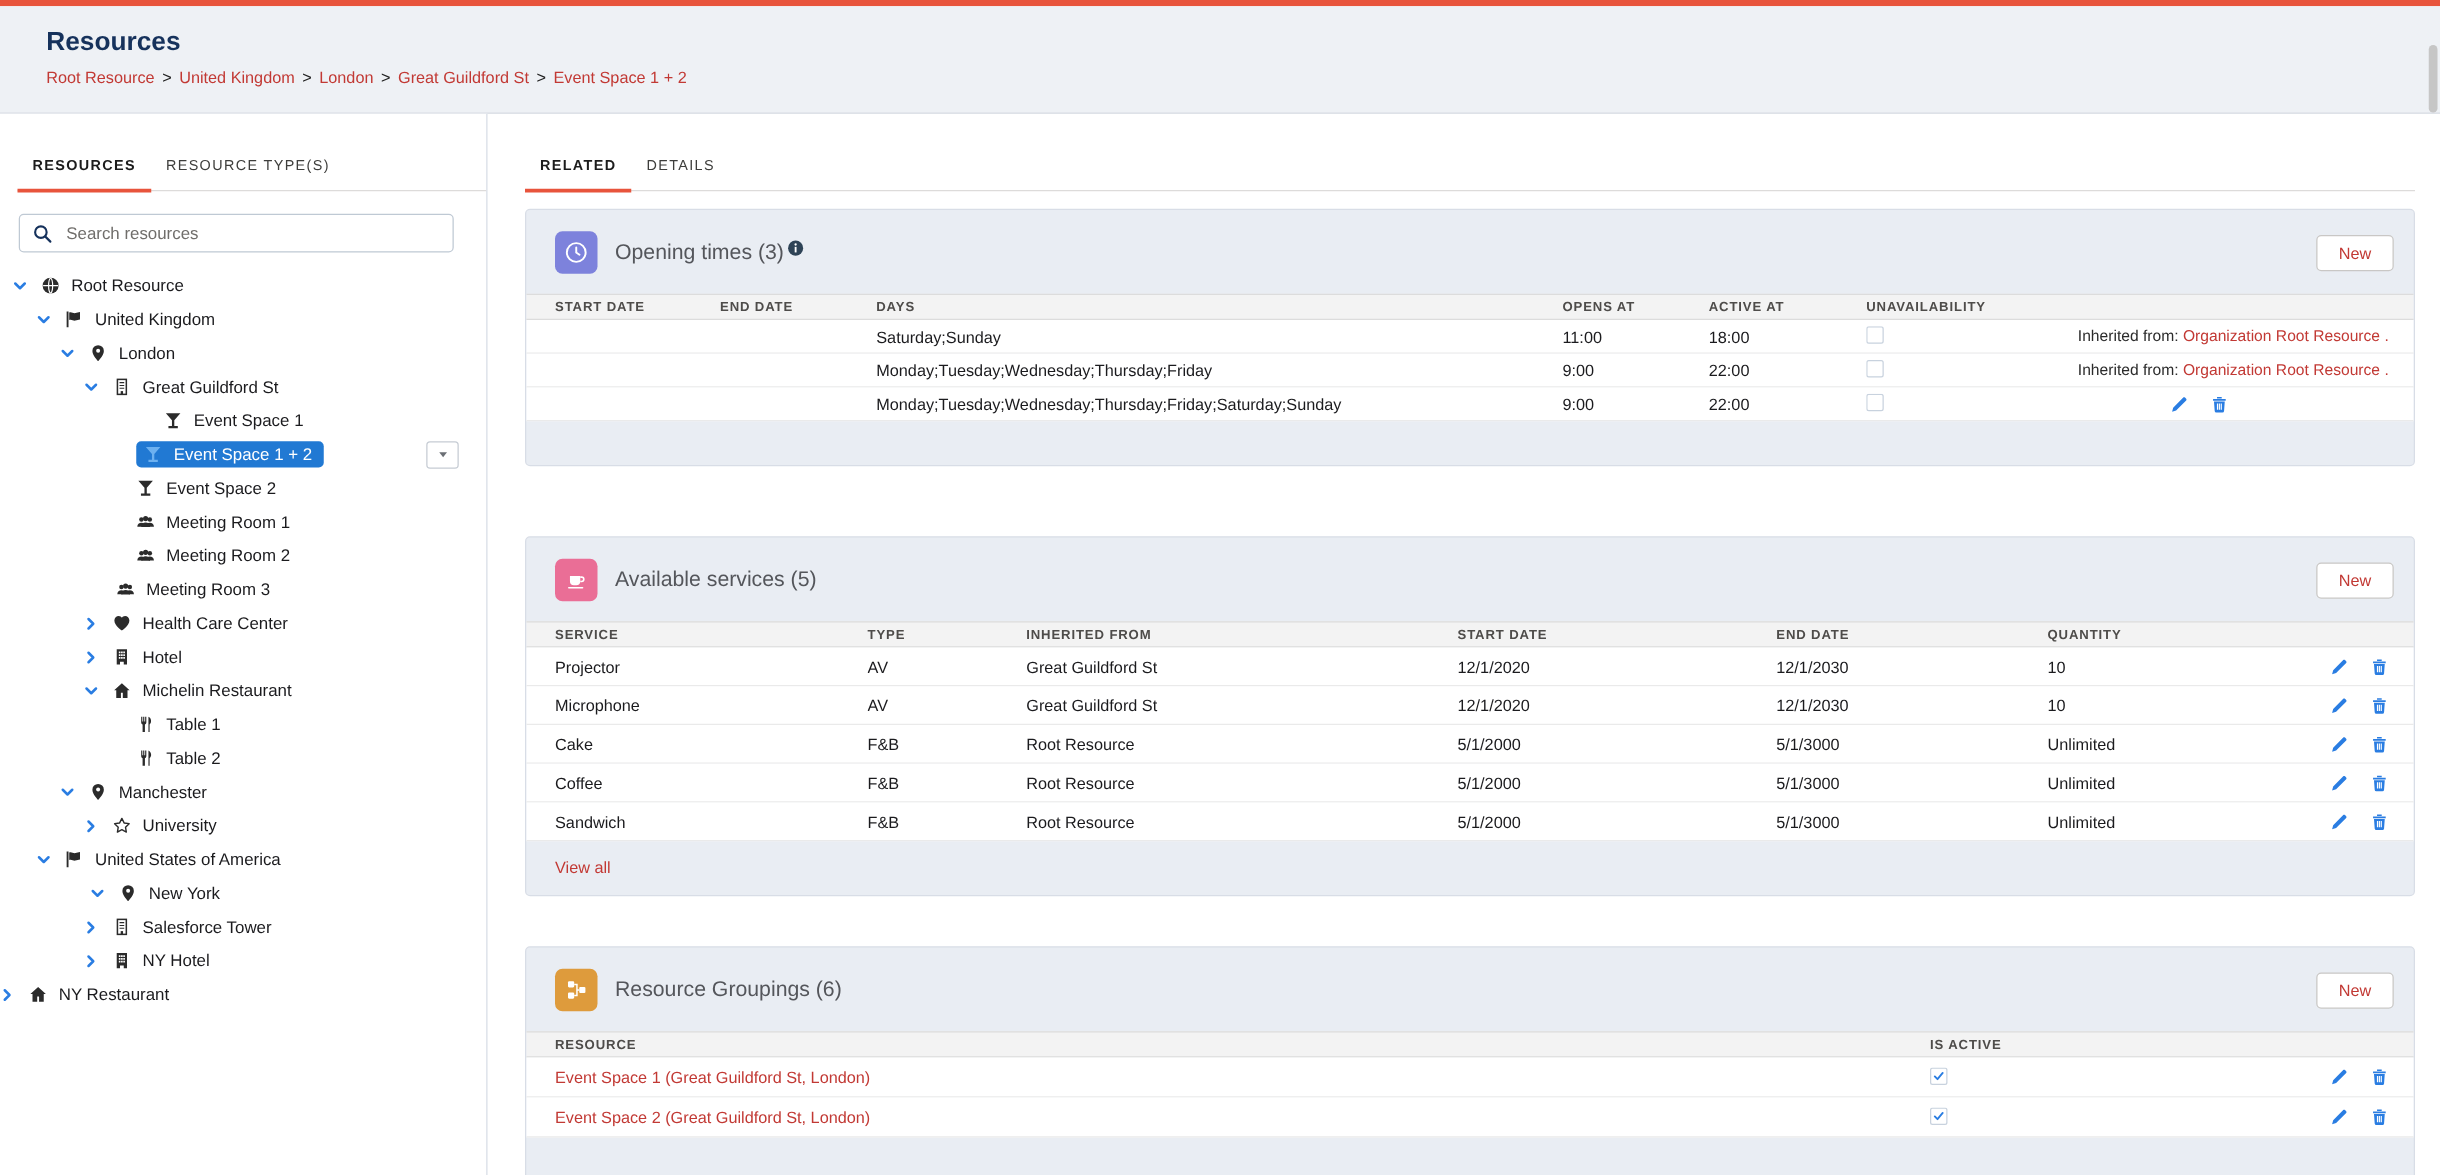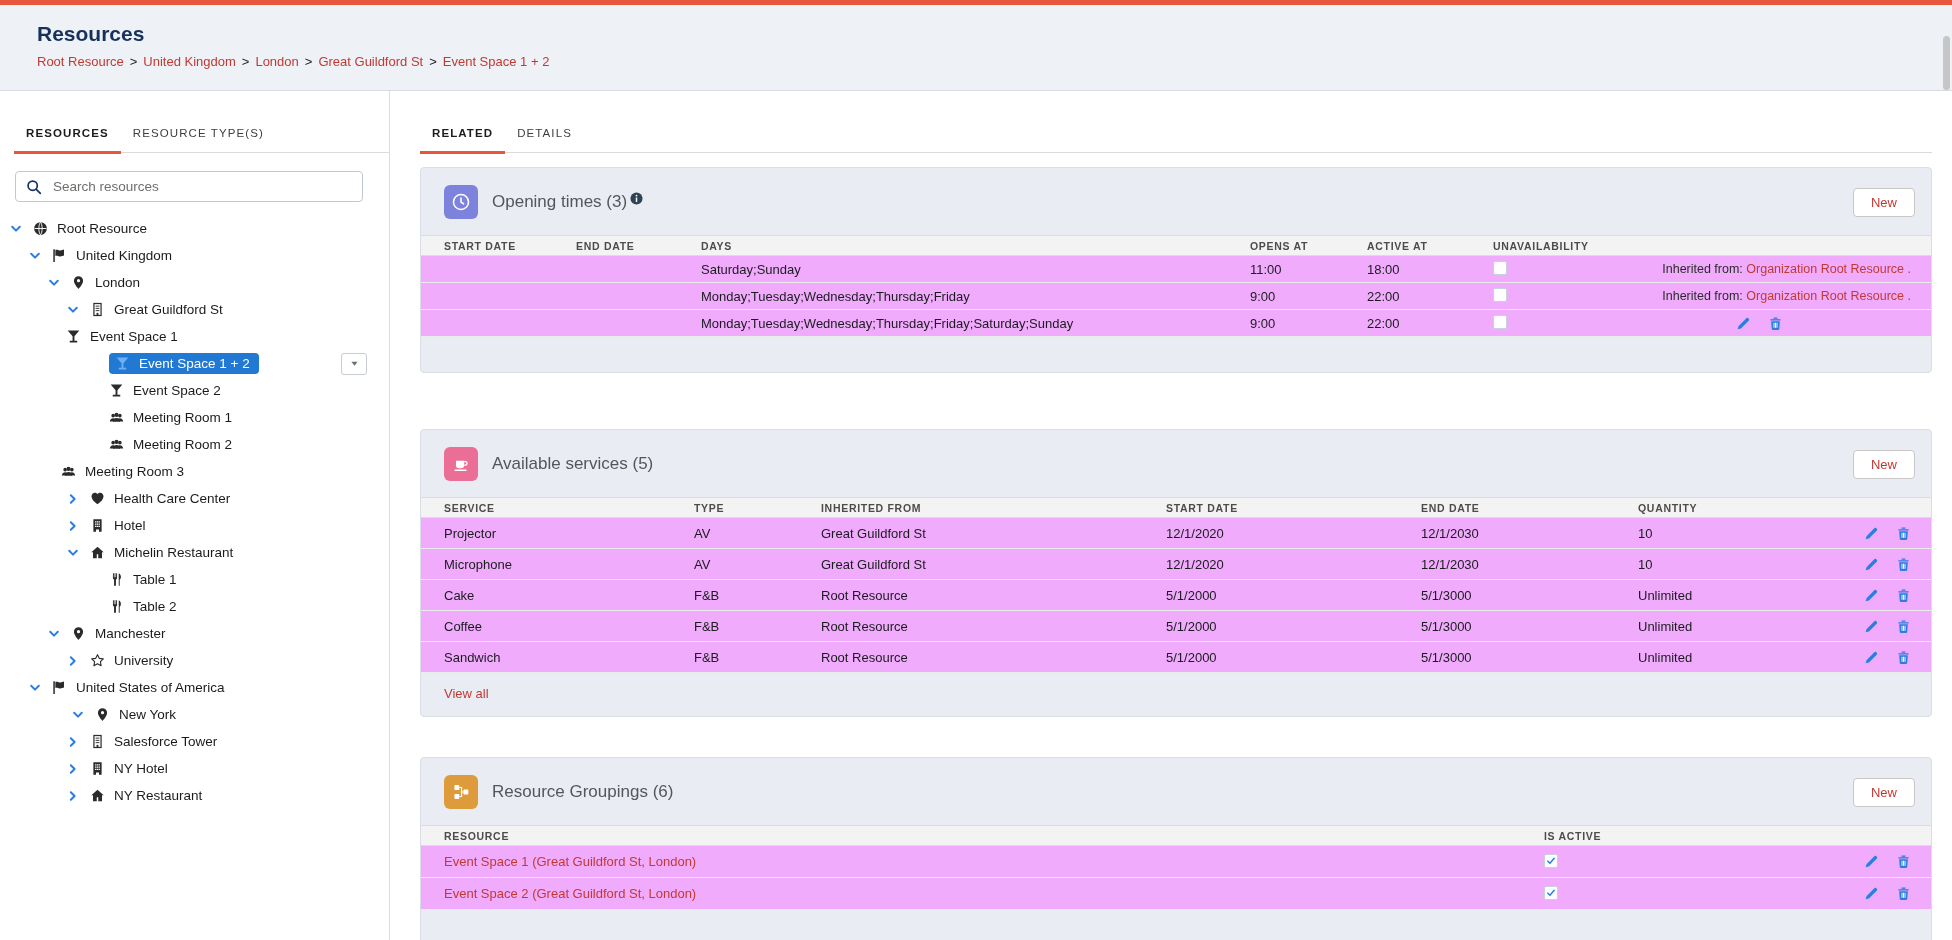--- a/index.html
+++ b/index.html
@@ -57,21 +57,21 @@
   .badge-services{background:#ea6e96}
   .badge-groupings{background:#de9b3c}
   .card-title{font-size:17px;font-weight:400;color:#54565b;margin:0 0 0 14px;white-space:nowrap}
   .info-icn{margin:-8px 0 0 3px;cursor:pointer}
   .info-icn svg{width:13px;height:13px}
   .new-btn{margin-left:auto;background:#fff;border:1px solid #c9c7c5;border-radius:4px;color:var(--red-link);font-size:13px;padding:7px 17px;cursor:pointer;font-family:inherit;line-height:1}
 
   .thead,.tr{display:grid;align-items:center;padding-left:23px;padding-right:20px}
   .thead{background:#f3f3f3;border-top:1px solid #dcdcdc;border-bottom:1px solid #dcdcdc;height:21px}
   .th{font-size:10.5px;font-weight:700;letter-spacing:.7px;color:#4e4c4a;white-space:nowrap}
-  .tr{background:#f0abfc;border-bottom:1px solid #eaeaea}
+  .tr{background:#ffffff;border-bottom:1px solid #eaeaea}
   .t-opening .thead,.t-opening .tr{grid-template-columns:132px 125px 549px 117px 126px 115px 1fr}
   .t-services .thead,.t-services .tr{grid-template-columns:250px 127px 345px 255px 217px 1fr 90px}
   .t-groupings .thead,.t-groupings .tr{grid-template-columns:1100px 1fr 90px}
   .t-opening .tr{height:27px}
   .t-services .tr{height:31px}
   .t-groupings .tr{height:32px}
   .td{font-size:13px;white-space:nowrap;overflow:hidden}
   .td a{color:var(--red-link);text-decoration:none;cursor:pointer}
   .note{justify-self:end;font-size:12.5px;color:#2b2b2b;white-space:nowrap}
   .note a{color:var(--red-link);text-decoration:none;cursor:pointer}
@@ -164,21 +164,21 @@
           </span>
           <span class="node-icn">
             <svg viewBox="0 0 16 16">
               <rect x="4.2" y="1.6" width="7.6" height="12.8" fill="none" stroke="currentColor" stroke-width="1.3"></rect>
               <path d="M6 4.4h4M6 6.8h4M6 9.2h4" stroke="currentColor" stroke-width="1"></path>
               <rect x="7" y="11.6" width="2" height="2.8" fill="currentColor"></rect>
             </svg>
           </span>
           <span class="node-label">Great Guildford St</span>
         </div>
-        <div class="tree-row" style="padding-left: 43px;">
+        <div class="tree-row" style="padding-left: 108px;">
           <span class="chev"></span>
           <span class="node-icn">
             <svg viewBox="0 0 16 16">
               <path d="M1.8 1.6h12.4L9 7.6v5h3v1.8H4v-1.8h3v-5z" fill="currentColor"></path>
             </svg>
           </span>
           <span class="node-label">Event Space 1</span>
         </div>
         <div class="tree-row" style="padding-left: 86px;">
           <span class="chev"></span>
@@ -226,21 +226,21 @@
               <circle cx="4.4" cy="6" r="1.9"></circle>
               <circle cx="11.6" cy="6" r="1.9"></circle>
               <path d="M.9 12.2c0-2 1.6-3.4 3.5-3.4 1 0 1.8.3 2.4.9-.9.8-1.4 1.7-1.5 2.5z"></path>
               <path d="M15.1 12.2c0-2-1.6-3.4-3.5-3.4-1 0-1.8.3-2.4.9.9.8 1.4 1.7 1.5 2.5z"></path>
               <circle cx="8" cy="5.2" r="2.2"></circle>
               <path d="M4.2 12.4c0-2.3 1.7-3.9 3.8-3.9s3.8 1.6 3.8 3.9z"></path>
             </svg>
           </span>
           <span class="node-label">Meeting Room 2</span>
         </div>
-        <div class="tree-row" style="padding-left: 38px;">
+        <div class="tree-row" style="padding-left: 70px;">
           <span class="chev"></span>
           <span class="node-icn">
             <svg viewBox="0 0 16 16" fill="currentColor">
               <circle cx="4.4" cy="6" r="1.9"></circle>
               <circle cx="11.6" cy="6" r="1.9"></circle>
               <path d="M.9 12.2c0-2 1.6-3.4 3.5-3.4 1 0 1.8.3 2.4.9-.9.8-1.4 1.7-1.5 2.5z"></path>
               <path d="M15.1 12.2c0-2-1.6-3.4-3.5-3.4-1 0-1.8.3-2.4.9.9.8 1.4 1.7 1.5 2.5z"></path>
               <circle cx="8" cy="5.2" r="2.2"></circle>
               <path d="M4.2 12.4c0-2.3 1.7-3.9 3.8-3.9s3.8 1.6 3.8 3.9z"></path>
             </svg>
@@ -384,21 +384,21 @@
             </svg>
           </span>
           <span class="node-icn">
             <svg viewBox="0 0 16 16">
               <path d="M3.6 1.4h8.8v13.2H9.6v-2.4H6.4v2.4H3.6z" fill="currentColor"></path>
               <path d="M5.4 3.4h1.4v1.4H5.4zM7.3 3.4h1.4v1.4H7.3zM9.2 3.4h1.4v1.4H9.2zM5.4 5.8h1.4v1.4H5.4zM7.3 5.8h1.4v1.4H7.3zM9.2 5.8h1.4v1.4H9.2zM5.4 8.2h1.4v1.4H5.4zM7.3 8.2h1.4v1.4H7.3zM9.2 8.2h1.4v1.4H9.2z" fill="#fff"></path>
             </svg>
           </span>
           <span class="node-label">NY Hotel</span>
         </div>
-        <div class="tree-row" style="padding-left: 67px;">
+        <div class="tree-row" style="">
           <span class="chev">
             <svg viewBox="0 0 12 12">
               <path d="M3.8 2.2 7.6 6l-3.8 3.8" fill="none" stroke="currentColor" stroke-width="2" stroke-linecap="round" stroke-linejoin="round"></path>
             </svg>
           </span>
           <span class="node-icn">
             <svg viewBox="0 0 16 16">
               <path d="M8 1.8 1.4 7.6h1.8v6.6h4v-4.4h1.6v4.4h4V7.6h1.8z" fill="currentColor"></path>
             </svg>
           </span>

